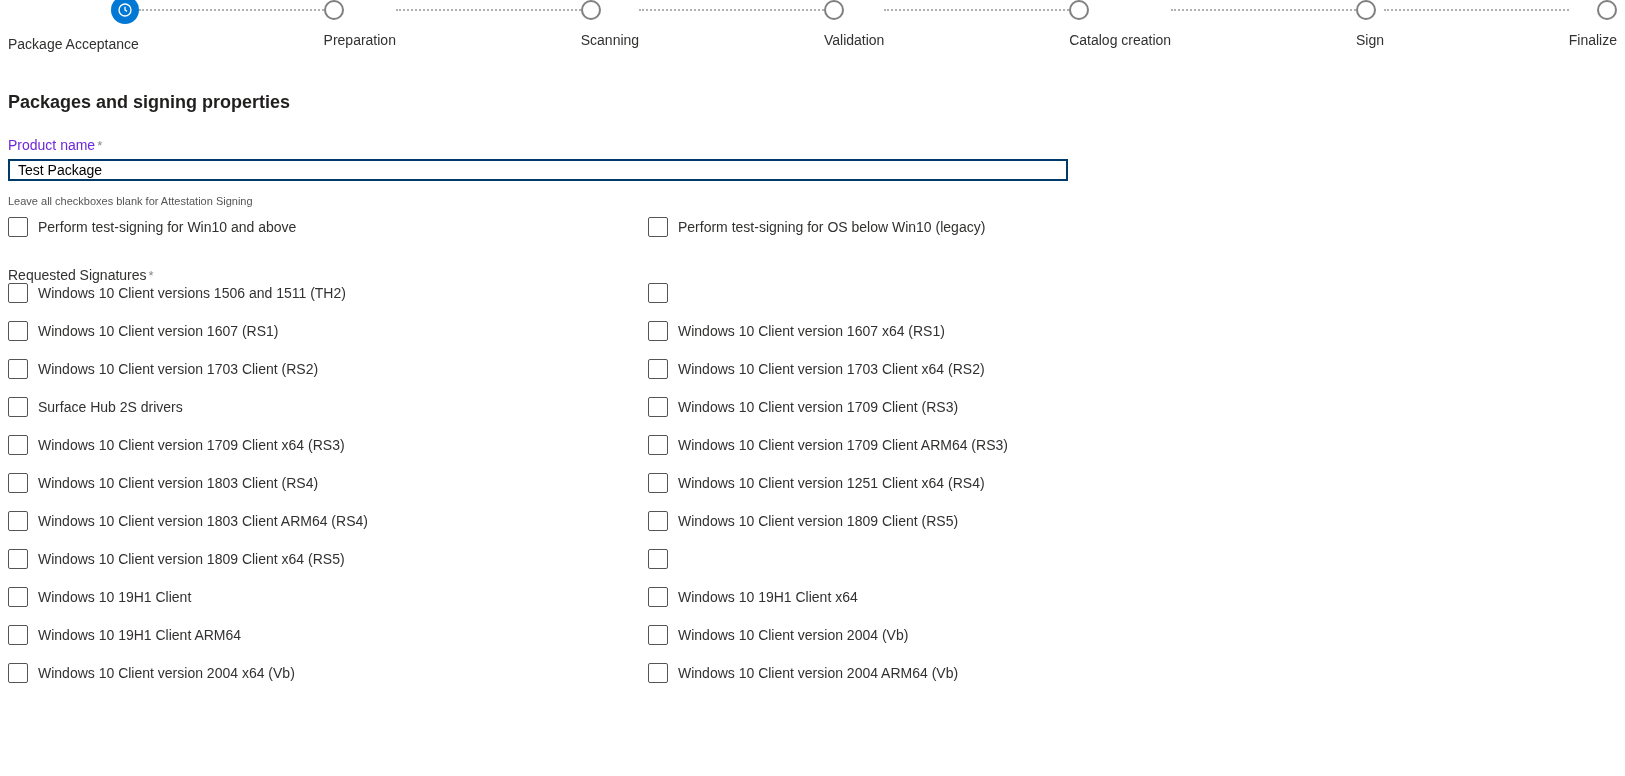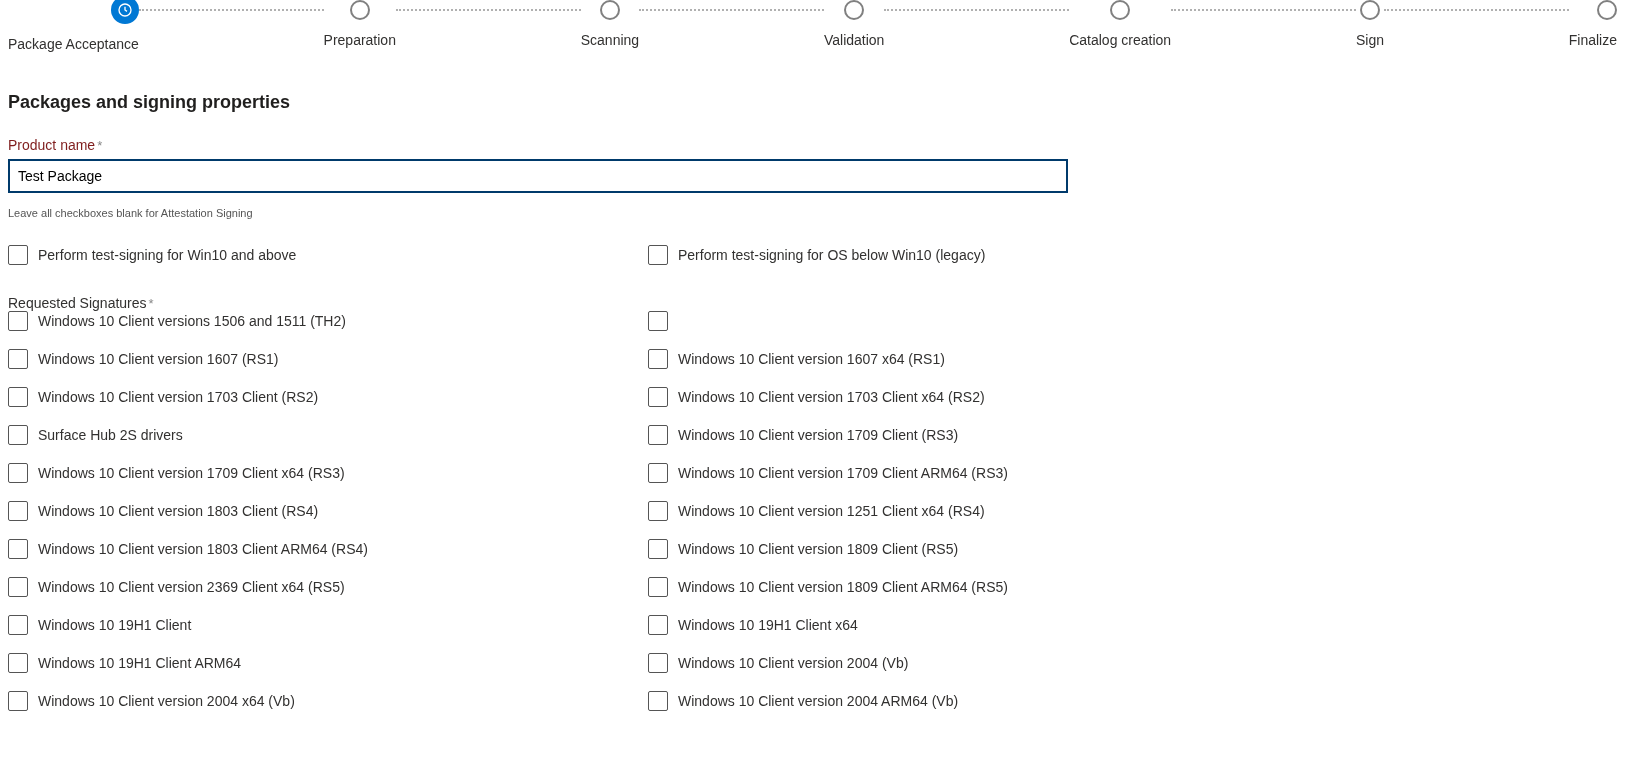--- a/index.html
+++ b/index.html
@@ -15,21 +15,20 @@
     
     .stepper {
       display: flex;
       align-items: flex-start;
       padding: 0 8px;
       margin-bottom: 40px;
     }
     .step {
       display: flex;
       flex-direction: column;
-      align-items: center;
     }
     .step:first-child  { align-items: flex-end; }
     .step:last-child   { align-items: flex-end; }
     .step-circle {
       width: 20px;
       height: 20px;
       border-radius: 50%;
       border: 2px solid #808080;
       background: #fff;
     }
@@ -59,43 +58,43 @@
     
     .content { padding: 0 8px 20px 8px; }
     h2.section-title {
       font-size: 18px;
       font-weight: 700;
       margin-bottom: 24px;
       color: #201f1e;
     }
     .field-label {
       font-size: 14px;
-      color: #7f1d1d;
+      color: #6d28d9;
       margin-bottom: 6px;
       display: block;
     }
     .req-star::after {
       content: "*";
       color: #888;
       margin-left: 2px;
       font-size: 13px;
     }
     .product-input {
       width: 1060px;
-      height: 34px;
+      height: 22px;
       padding: 4px 8px;
       font-size: 14px;
       border: 2px solid #003a6b;
       outline: none;
     }
     .helper-text {
       font-size: 11px;
       color: #555;
       margin-top: 14px;
-      margin-bottom: 26px;
+      margin-bottom: 10px;
     }
 
     
     .two-col-row {
       display: flex;
     }
     .two-col-row .col { width: 640px; }
     .cb-item {
       display: flex;
       align-items: center;
@@ -228,21 +227,21 @@
         <div class="cb-item">
           <div class="cb-box"></div>
           <span class="cb-label">Windows 10 Client version 1803 Client (RS4)</span>
         </div>
         <div class="cb-item">
           <div class="cb-box"></div>
           <span class="cb-label">Windows 10 Client version 1803 Client ARM64 (RS4)</span>
         </div>
         <div class="cb-item">
           <div class="cb-box"></div>
-          <span class="cb-label">Windows 10 Client version 2369 Client x64 (RS5)</span>
+          <span class="cb-label">Windows 10 Client version 1809 Client x64 (RS5)</span>
         </div>
         <div class="cb-item">
           <div class="cb-box"></div>
           <span class="cb-label">Windows 10 19H1 Client</span>
         </div>
         <div class="cb-item">
           <div class="cb-box"></div>
           <span class="cb-label">Windows 10 19H1 Client ARM64</span>
         </div>
         <div class="cb-item">
@@ -273,21 +272,20 @@
         <div class="cb-item">
           <div class="cb-box"></div>
           <span class="cb-label">Windows 10 Client version 1251 Client x64 (RS4)</span>
         </div>
         <div class="cb-item">
           <div class="cb-box"></div>
           <span class="cb-label">Windows 10 Client version 1809 Client (RS5)</span>
         </div>
         <div class="cb-item">
           <div class="cb-box"></div>
-          <span class="cb-label">Windows 10 Client version 1809 Client ARM64 (RS5)</span>
         </div>
         <div class="cb-item">
           <div class="cb-box"></div>
           <span class="cb-label">Windows 10 19H1 Client x64</span>
         </div>
         <div class="cb-item">
           <div class="cb-box"></div>
           <span class="cb-label">Windows 10 Client version 2004 (Vb)</span>
         </div>
         <div class="cb-item">

